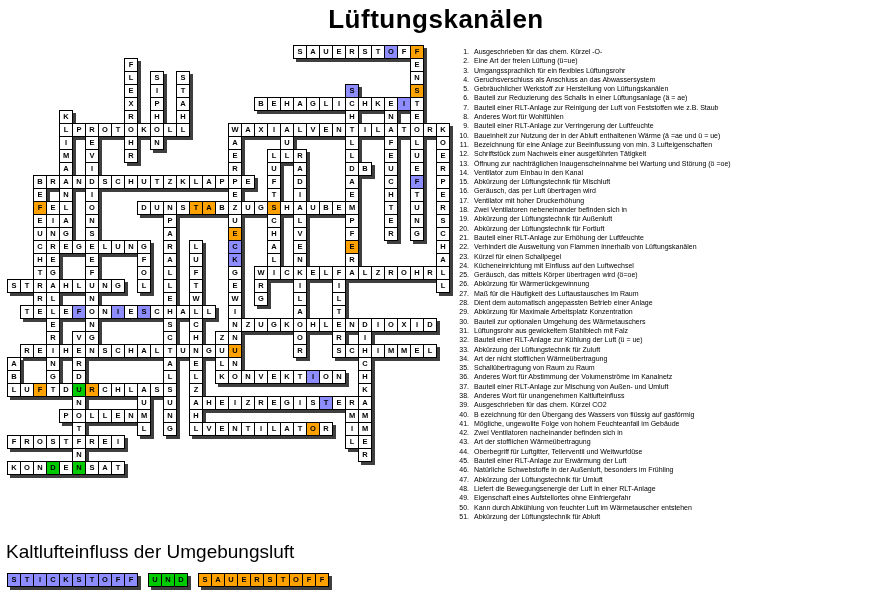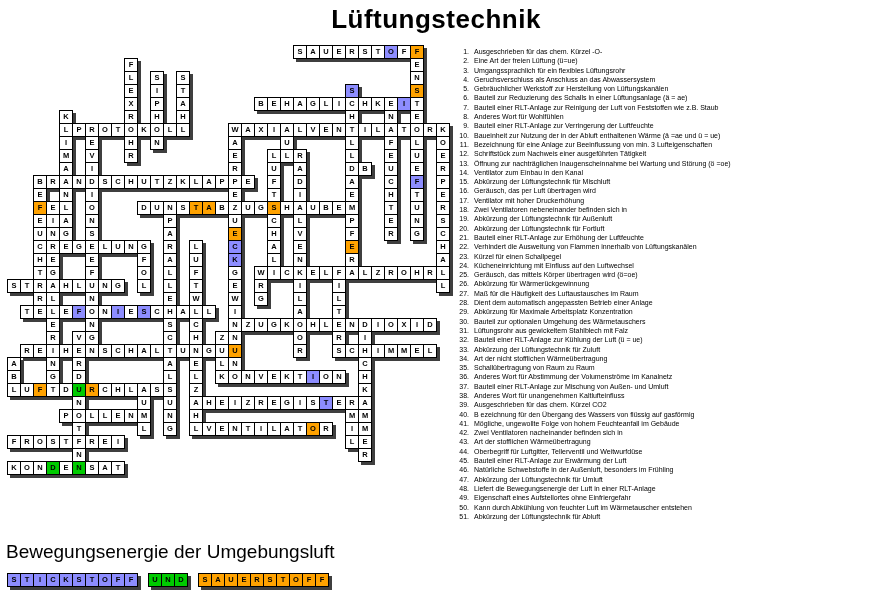--- a/index.html
+++ b/index.html
@@ -26,21 +26,21 @@
   .clue{white-space:nowrap;}
   .clue .n{display:inline-block;width:14px;text-align:right;margin-right:5px;}
   #legend-heading{
     position:absolute;left:6px;top:541px;font-size:19px;font-weight:normal;
   }
   #legend{position:absolute;left:0;top:0;}
 </style>
 </head>
 <body>
 
-<div id="page-title">Lüftungstechnik</div>
+<div id="page-title">Lüftungskanälen</div>
 
 <div id="puzzle">
   <div id="shadow-layer">
       <div class="shadow-cell" style="background: rgb(63, 63, 63); left: 127px; top: 61px;"></div>
       <div class="shadow-cell" style="background: rgb(63, 63, 63); left: 127px; top: 74px;"></div>
       <div class="shadow-cell" style="background: rgb(63, 63, 63); left: 127px; top: 87px;"></div>
       <div class="shadow-cell" style="background: rgb(63, 63, 63); left: 127px; top: 100px;"></div>
       <div class="shadow-cell" style="background: rgb(63, 63, 63); left: 127px; top: 113px;"></div>
       <div class="shadow-cell" style="background: rgb(63, 63, 63); left: 127px; top: 126px;"></div>
       <div class="shadow-cell" style="background: rgb(63, 63, 63); left: 127px; top: 139px;"></div>
@@ -963,21 +963,21 @@
     <div class="clue"><span class="n">44.</span><span class="t">Oberbegriff für Luftgitter, Tellerventil und Weitwurfdüse</span></div>
     <div class="clue"><span class="n">45.</span><span class="t">Bauteil einer RLT-Anlage zur Erwärmung der Luft</span></div>
     <div class="clue"><span class="n">46.</span><span class="t">Natürliche Schwebstoffe in der Außenluft, besonders im Frühling</span></div>
     <div class="clue"><span class="n">47.</span><span class="t">Abkürzung der Lüftungstechnik für Umluft</span></div>
     <div class="clue"><span class="n">48.</span><span class="t">Liefert die Bewegungsenergie der Luft in einer RLT-Anlage</span></div>
     <div class="clue"><span class="n">49.</span><span class="t">Eigenschaft eines Aufstellortes ohne Einfriergefahr</span></div>
     <div class="clue"><span class="n">50.</span><span class="t">Kann durch Abkühlung von feuchter Luft im Wärmetauscher entstehen</span></div>
     <div class="clue"><span class="n">51.</span><span class="t">Abkürzung der Lüftungstechnik für Abluft</span></div>
   </div>
 
-<div id="legend-heading">Bewegungsenergie der Umgebungsluft</div>
+<div id="legend-heading">Kaltlufteinfluss der Umgebungsluft</div>
 <div id="legend">
     <div class="shadow-cell" style="background: rgb(63, 63, 63); left: 10px; top: 576px;"></div>
     <div class="shadow-cell" style="background: rgb(63, 63, 63); left: 23px; top: 576px;"></div>
     <div class="shadow-cell" style="background: rgb(63, 63, 63); left: 36px; top: 576px;"></div>
     <div class="shadow-cell" style="background: rgb(63, 63, 63); left: 49px; top: 576px;"></div>
     <div class="shadow-cell" style="background: rgb(63, 63, 63); left: 62px; top: 576px;"></div>
     <div class="shadow-cell" style="background: rgb(63, 63, 63); left: 75px; top: 576px;"></div>
     <div class="shadow-cell" style="background: rgb(63, 63, 63); left: 88px; top: 576px;"></div>
     <div class="shadow-cell" style="background: rgb(63, 63, 63); left: 101px; top: 576px;"></div>
     <div class="shadow-cell" style="background: rgb(63, 63, 63); left: 114px; top: 576px;"></div>

